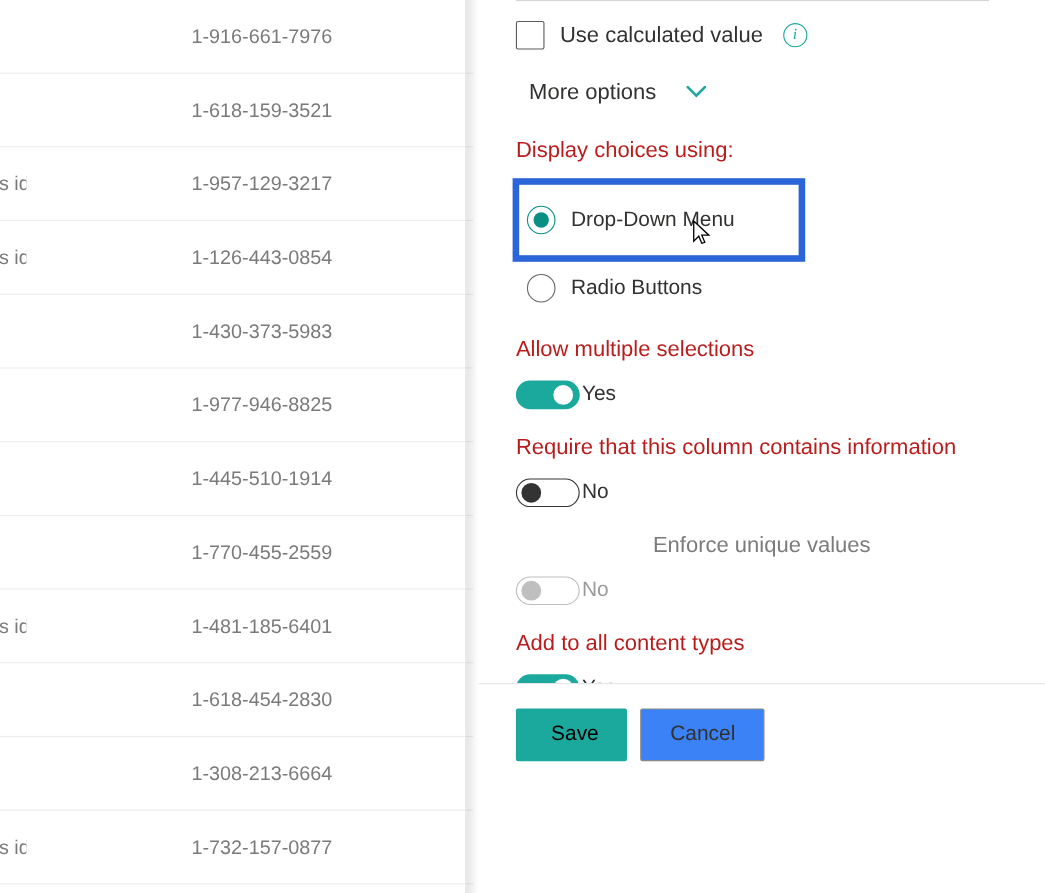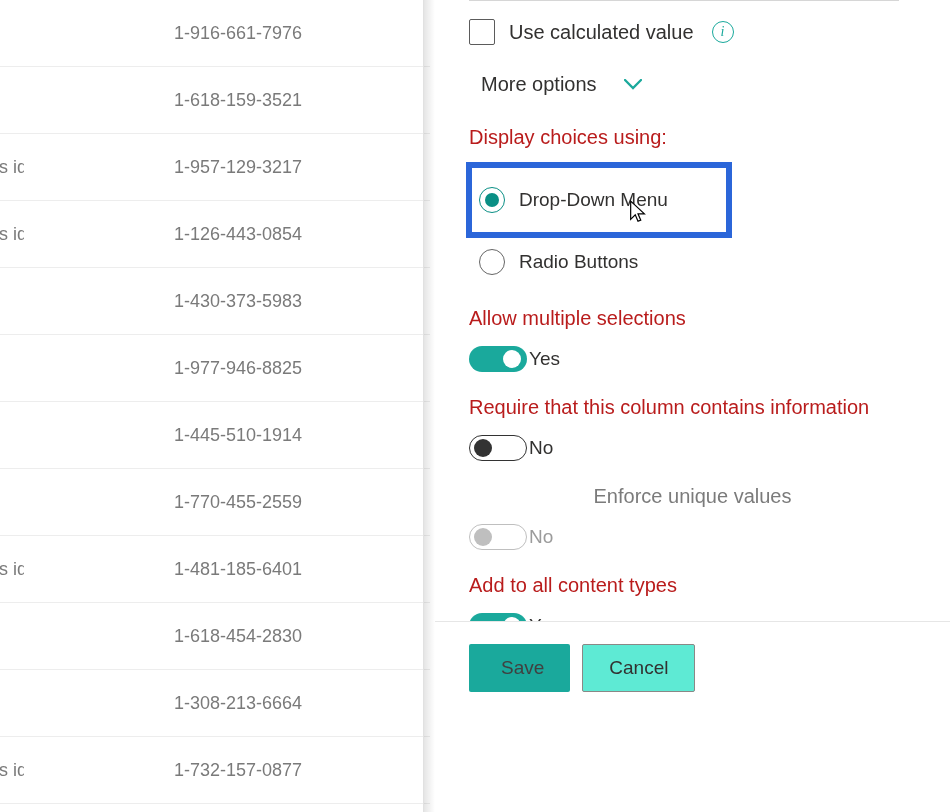--- a/index.html
+++ b/index.html
@@ -260,26 +260,26 @@
     }
     .btn {
       height: 48px;
       padding: 0 26px;
       font-size: 19px;
       border-radius: 2px;
       cursor: pointer;
     }
     .btn-primary {
       background: #1aa99c;
-      color: #404040;
+      color: #000000;
       border: none;
       padding-left: 32px;
     }
     .btn-secondary {
-      background: #5eead4;
+      background: #3b82f6;
       color: #323130;
       border: 1px solid #8a8886;
     }
     .req-label { max-width: 420px; }
 
     
     
   </style>
 </head>
 <body>

